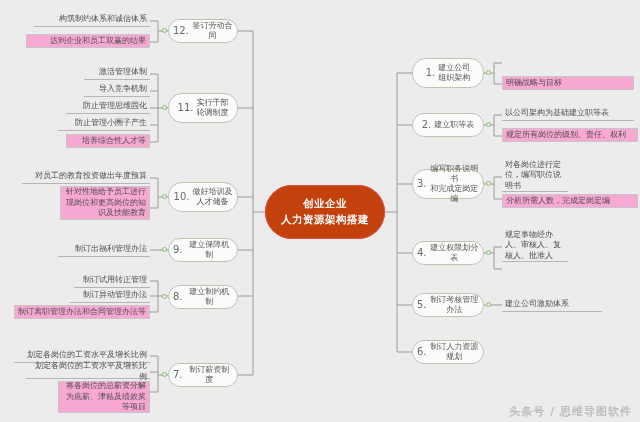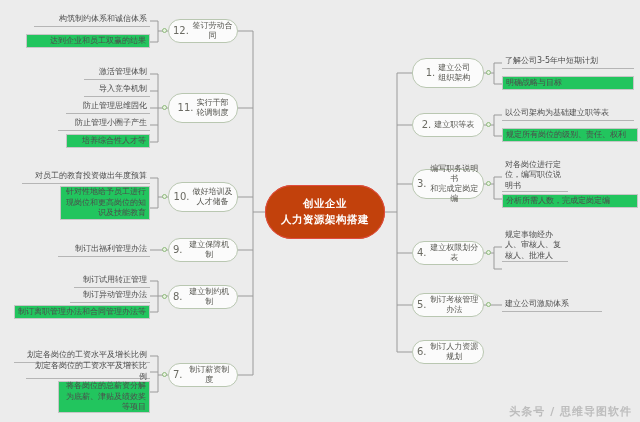--- a/index.html
+++ b/index.html
@@ -41,21 +41,21 @@
     border:1px solid #b9c7b1;
     border-radius:14px;
     font-size:8px;
     color:#55554f;
     padding:2px 4px;
   }
   .main .num{font-size:10px;margin-right:3px;color:#6a6a62;}
 
   
   .leaf{
-    background:#22c55e;
+    background:#f9a8d4;
     border:1px solid #c6c6c6;
     font-size:8px;
     color:#4c4c4c;
     padding:1px 3px;
     text-align:left;
     justify-content:flex-start;
     line-height:1.3;
   }
   .leaf.plain{
     background:transparent;
@@ -178,21 +178,20 @@
   </svg>
 
   <div class="node central" style="left:265px;top:185px;width:120px;height:54px;">创业企业
 人力资源架构搭建</div>
 
   <div class="node main" style="left:412px;top:58px;width:72px;height:30px;">
     <span class="num">1.</span><span>建立公司
 组织架构</span>
   </div>
   <div class="dot" style="left:486px;top:70px;"></div>
-  <div class="node leaf plain right" style="left:502px;top:55px;width:132px;height:14px;">了解公司3-5年中短期计划</div>
   <div class="node leaf right" style="left:502px;top:76px;width:132px;height:14px;">明确战略与目标</div>
 
   <div class="node main" style="left:412px;top:113px;width:72px;height:24px;">
     <span class="num">2.</span><span>建立职等表</span>
   </div>
   <div class="dot" style="left:486px;top:122px;"></div>
   <div class="node leaf plain right" style="left:502px;top:107px;width:132px;height:14px;">以公司架构为基础建立职等表</div>
   <div class="node leaf right" style="left:502px;top:128px;width:136px;height:14px;">规定所有岗位的级别、责任、权利</div>
 
   <div class="node main" style="left:412px;top:169px;width:72px;height:30px;">

